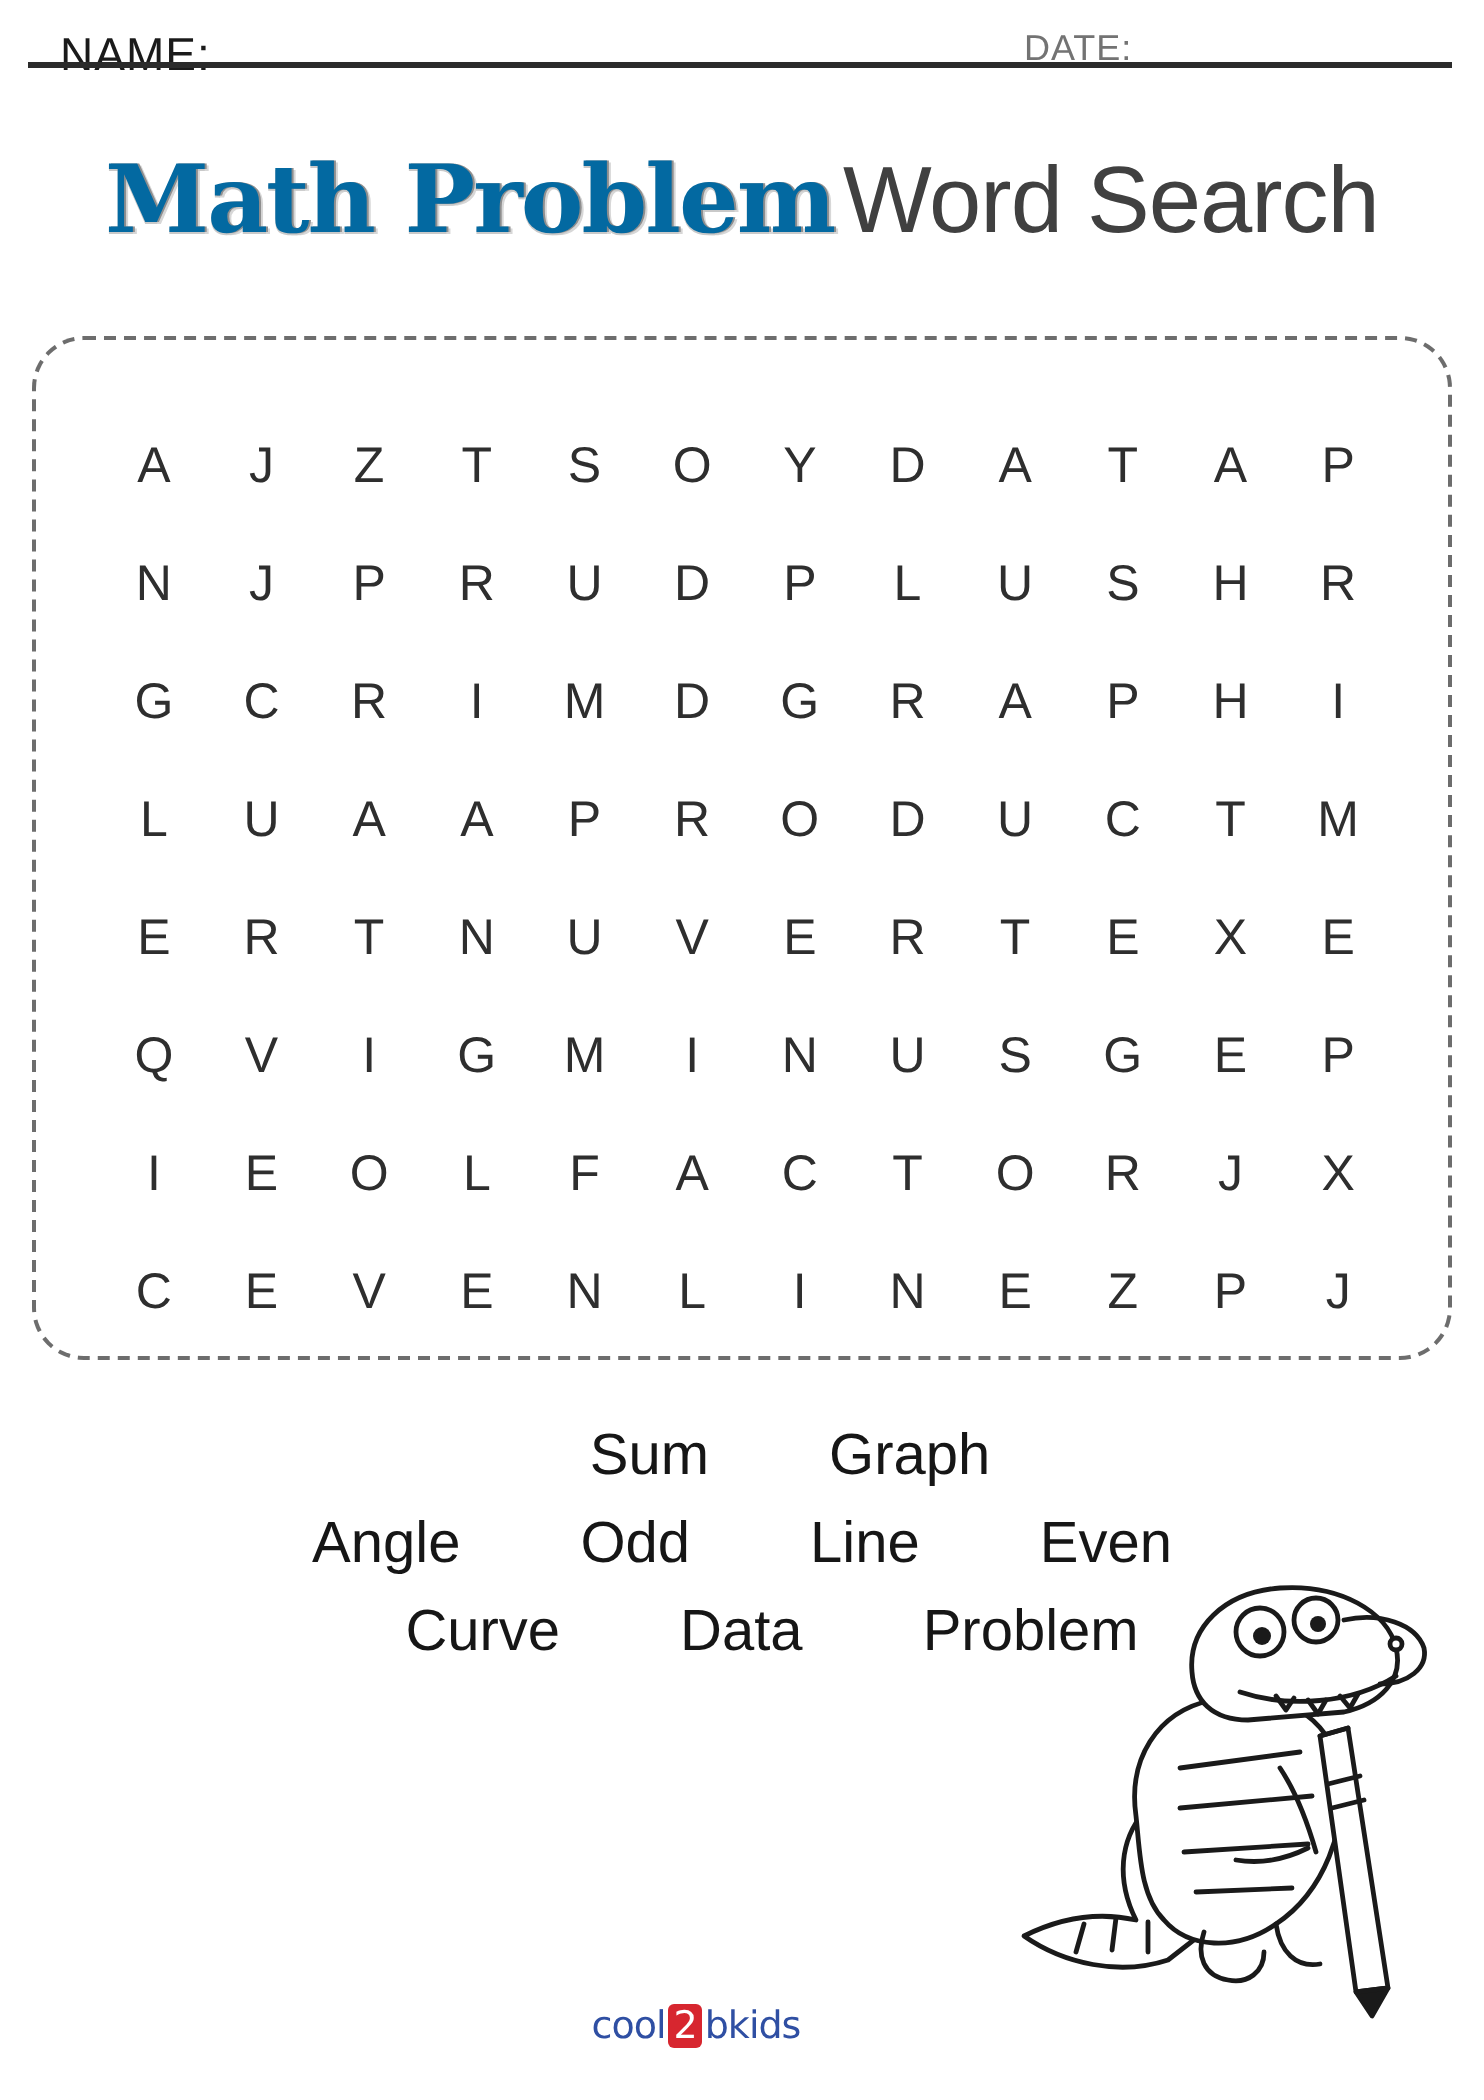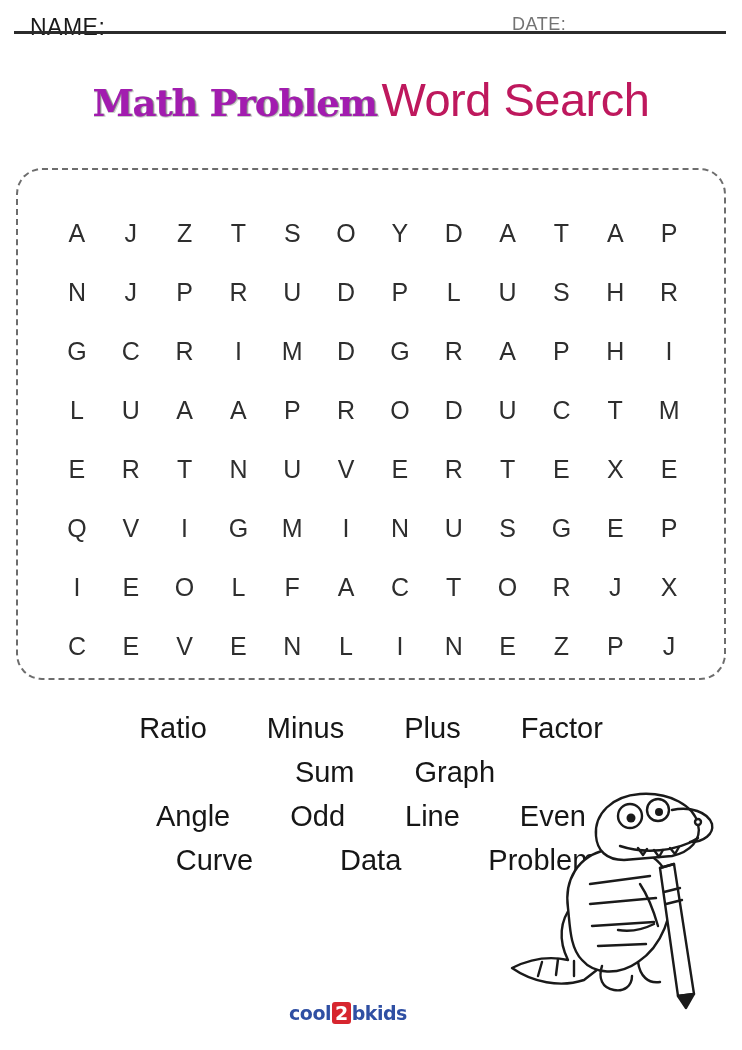--- a/index.html
+++ b/index.html
@@ -54,32 +54,32 @@
     position: absolute;
     top: 72px;
     left: 0;
     width: 742px;
     text-align: center;
     white-space: nowrap;
   }
   .title-bold {
     font-family: "DejaVu Serif", serif;
     font-weight: bold;
-    font-size: 37px;
-    color: #a21caf;
+    font-size: 47px;
+    color: #0369a1;
     letter-spacing: -1px;
     text-shadow:
       1px 0 0 #8e8e8e,
       0 1px 0 #c9c9c9,
       2px 1px 0 #d7d7d7;
   }
   .title-light {
     font-family: "Liberation Sans", sans-serif;
     font-size: 47px;
-    color: #be185d;
+    color: #404040;
     letter-spacing: -0.5px;
   }
 
   
   .grid-panel {
     position: absolute;
     left: 16px;
     top: 168px;
     width: 710px;
     height: 512px;
@@ -121,21 +121,21 @@
   }
   .word {
     font-size: 29px;
     color: #161616;
     font-family: "Liberation Sans", sans-serif;
   }
   .row-1 .word { margin: 0 30px; }
   .row-2 { padding-left: 48px; }
   .row-2 .word { margin: 0 30px; }
   .row-3 .word { margin: 0 30px; text-align: right; }
-  .row-4 { padding-left: 30px; gap: 27px; }
+  .row-4 { padding-left: 30px; }
   .row-4 .word { margin: 0 30px; }
   .row-5 { padding-right: 150px; }
   .row-5 .word { margin: 0 32px; }
 
   
   .mascot {
     position: absolute;
     left: 498px;
     top: 780px;
     width: 228px;
@@ -143,21 +143,21 @@
   }
 
   
   .footer-logo {
     position: absolute;
     left: 0;
     top: 1002px;
     width: 696px;
     text-align: center;
     font-family: "DejaVu Sans", sans-serif;
-    font-weight: bold;
+    font-weight: normal;
     font-size: 19px;
     letter-spacing: -0.5px;
   }
   .logo-cool { color: #2f4fa3; }
   .logo-two {
     display: inline-block;
     background: #d7262f;
     color: #ffffff;
     border-radius: 3px;
     padding: 0 3px;
@@ -274,26 +274,20 @@
       <div class="cell">I</div>
       <div class="cell">N</div>
       <div class="cell">E</div>
       <div class="cell">Z</div>
       <div class="cell">P</div>
       <div class="cell">J</div>
     </div>
 </div>
 
 <div class="wordlist" id="wordlist">
-    <div class="word-row row-1">
-      <span class="word">Ratio</span>
-      <span class="word">Minus</span>
-      <span class="word">Plus</span>
-      <span class="word">Factor</span>
-    </div>
     <div class="word-row row-2">
       <span class="word">Sum</span>
       <span class="word">Graph</span>
     </div>
     <div class="word-row row-3">
       <span class="word">Angle</span>
       <span class="word">Odd</span>
       <span class="word">Line</span>
       <span class="word">Even</span>
     </div>

